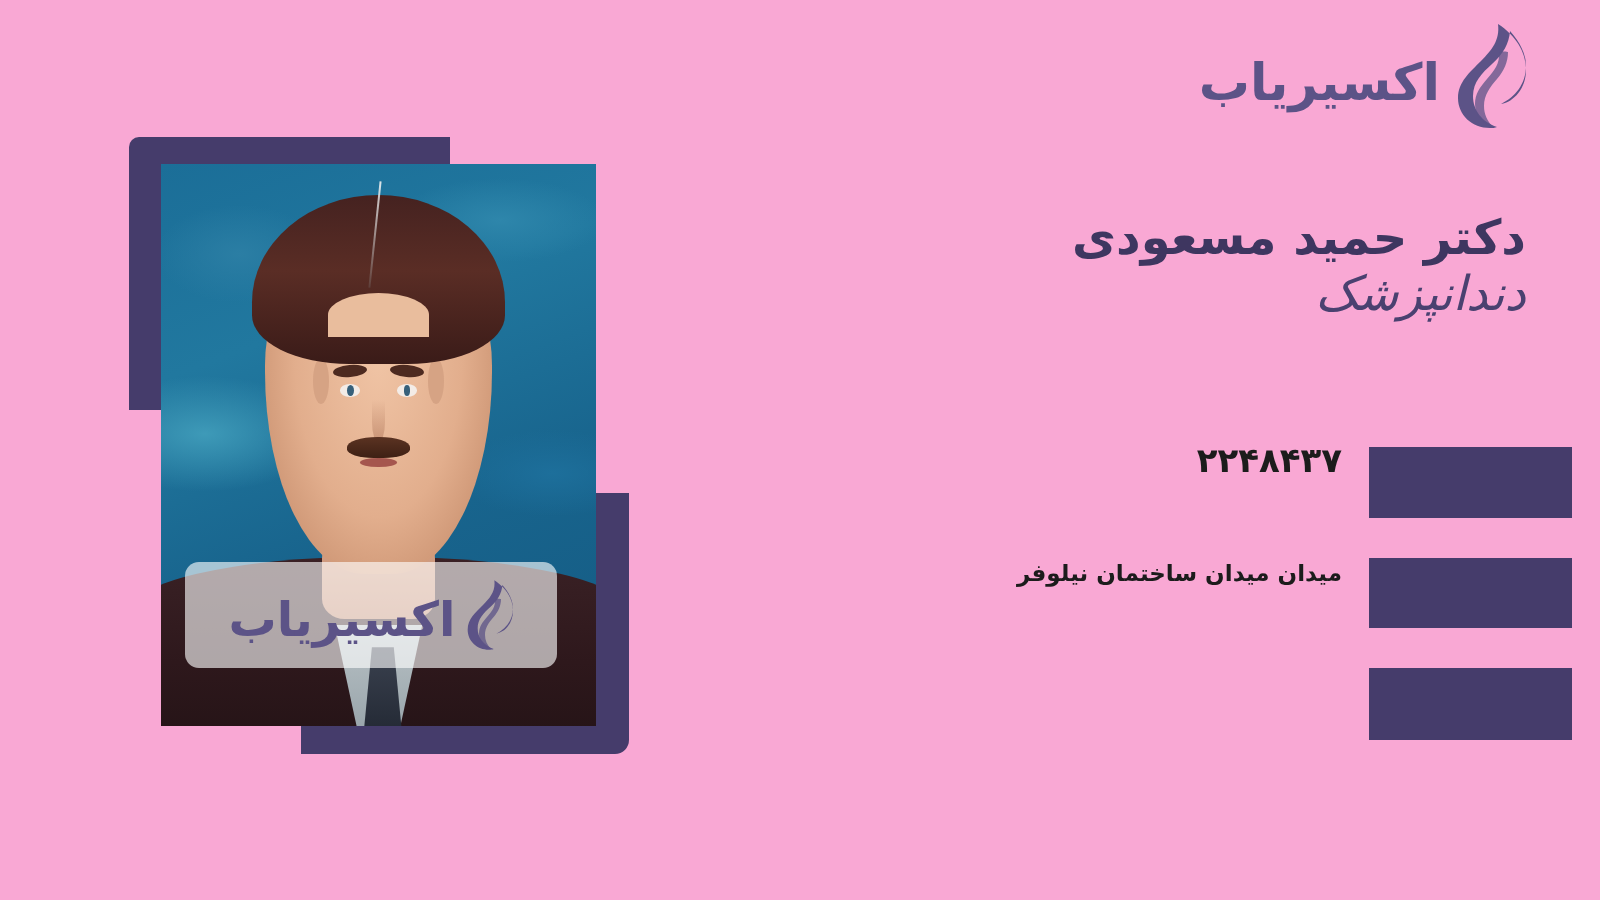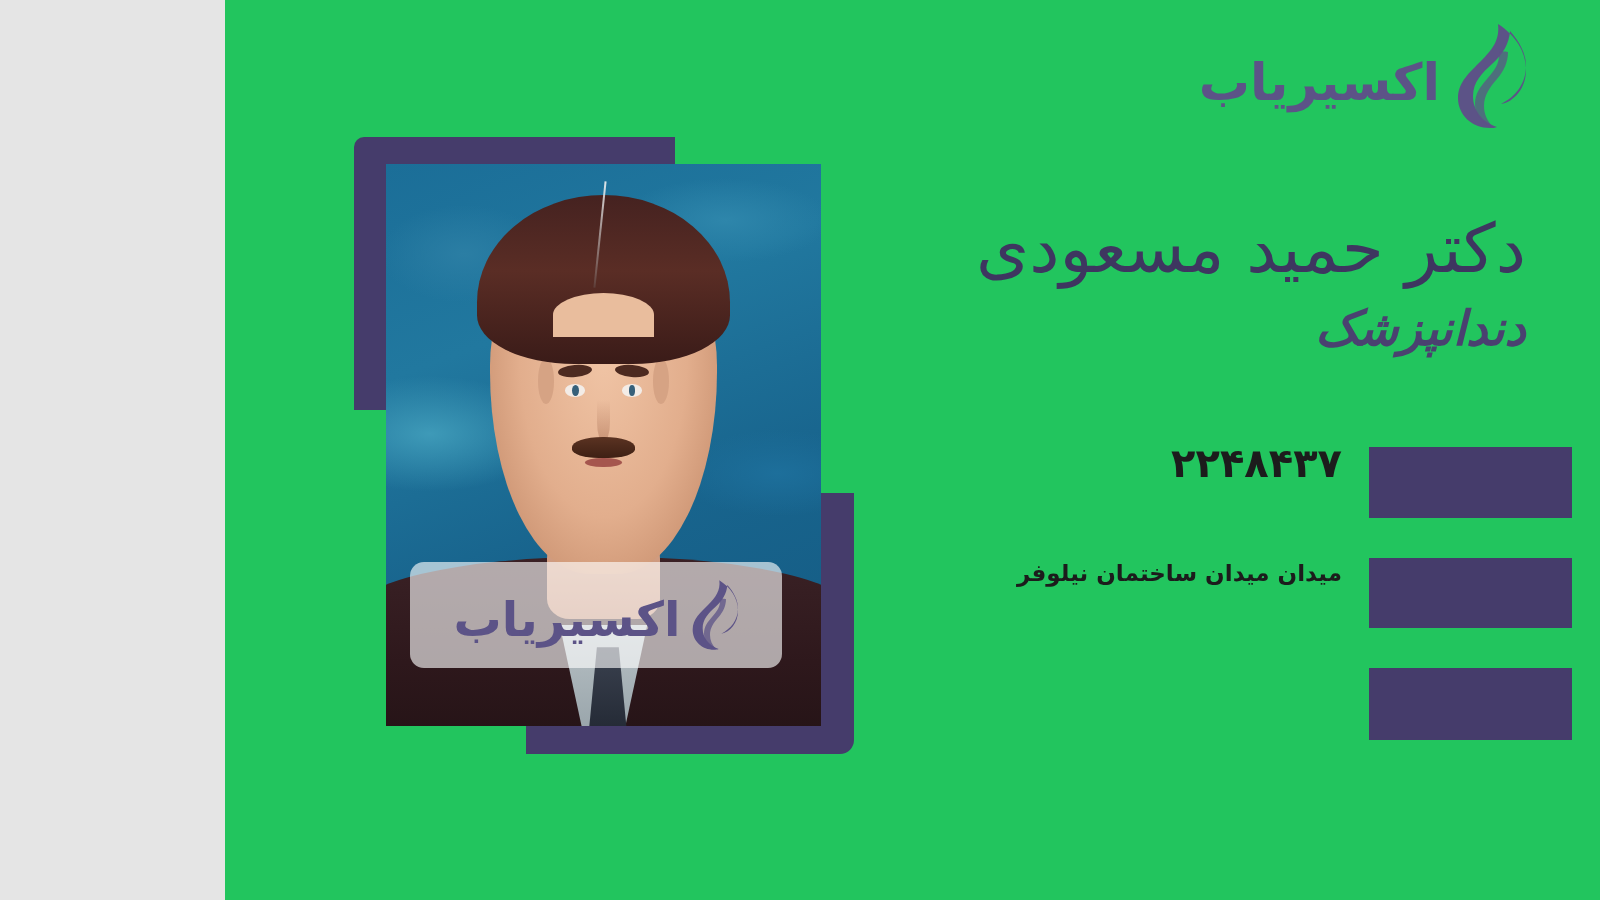--- a/index.html
+++ b/index.html
@@ -5,23 +5,23 @@
   *{box-sizing:border-box;margin:0;padding:0;}
   html,body{width:1600px;height:900px;overflow:hidden;}
   body{
     background:#e5e5e5;
     font-family:"DejaVu Sans","Liberation Sans",sans-serif;
     position:relative;
   }
   .card{
     position:absolute;
     inset:0;
-    width:1375px;
+    width:1600px;
     height:900px;
-    background:#22c55e;
+    background:#f9a8d4;
   }
 
   
   .brand{
     position:absolute;
     top:24px;
     right:74px;
     display:flex;
     flex-direction:row;
     align-items:center;
@@ -262,42 +262,41 @@
   
   .info{
     position:absolute;
     right:74px;
     top:210px;
     width:760px;
     text-align:right;
     direction:rtl;
   }
   .doctor-name{
-    font-size:68px;
-    font-weight:400;
+    font-size:48px;
+    font-weight:700;
     color:#3e3660;
     line-height:1.15;
     white-space:nowrap;
   }
   .specialty{
-    margin-top:12px;
     font-size:48px;
-    font-weight:700;
+    font-weight:400;
     color:#4a4170;
     font-family:"DejaVu Serif","Liberation Serif",serif;
     font-style:italic;
     line-height:1.2;
     white-space:nowrap;
   }
 
   .phone{
     position:absolute;
     right:258px;
     top:440px;
-    font-size:40px;
+    font-size:34px;
     font-weight:700;
     color:#1c1c1c;
     letter-spacing:1px;
     direction:rtl;
     white-space:nowrap;
   }
   .address{
     position:absolute;
     right:258px;
     top:560px;

